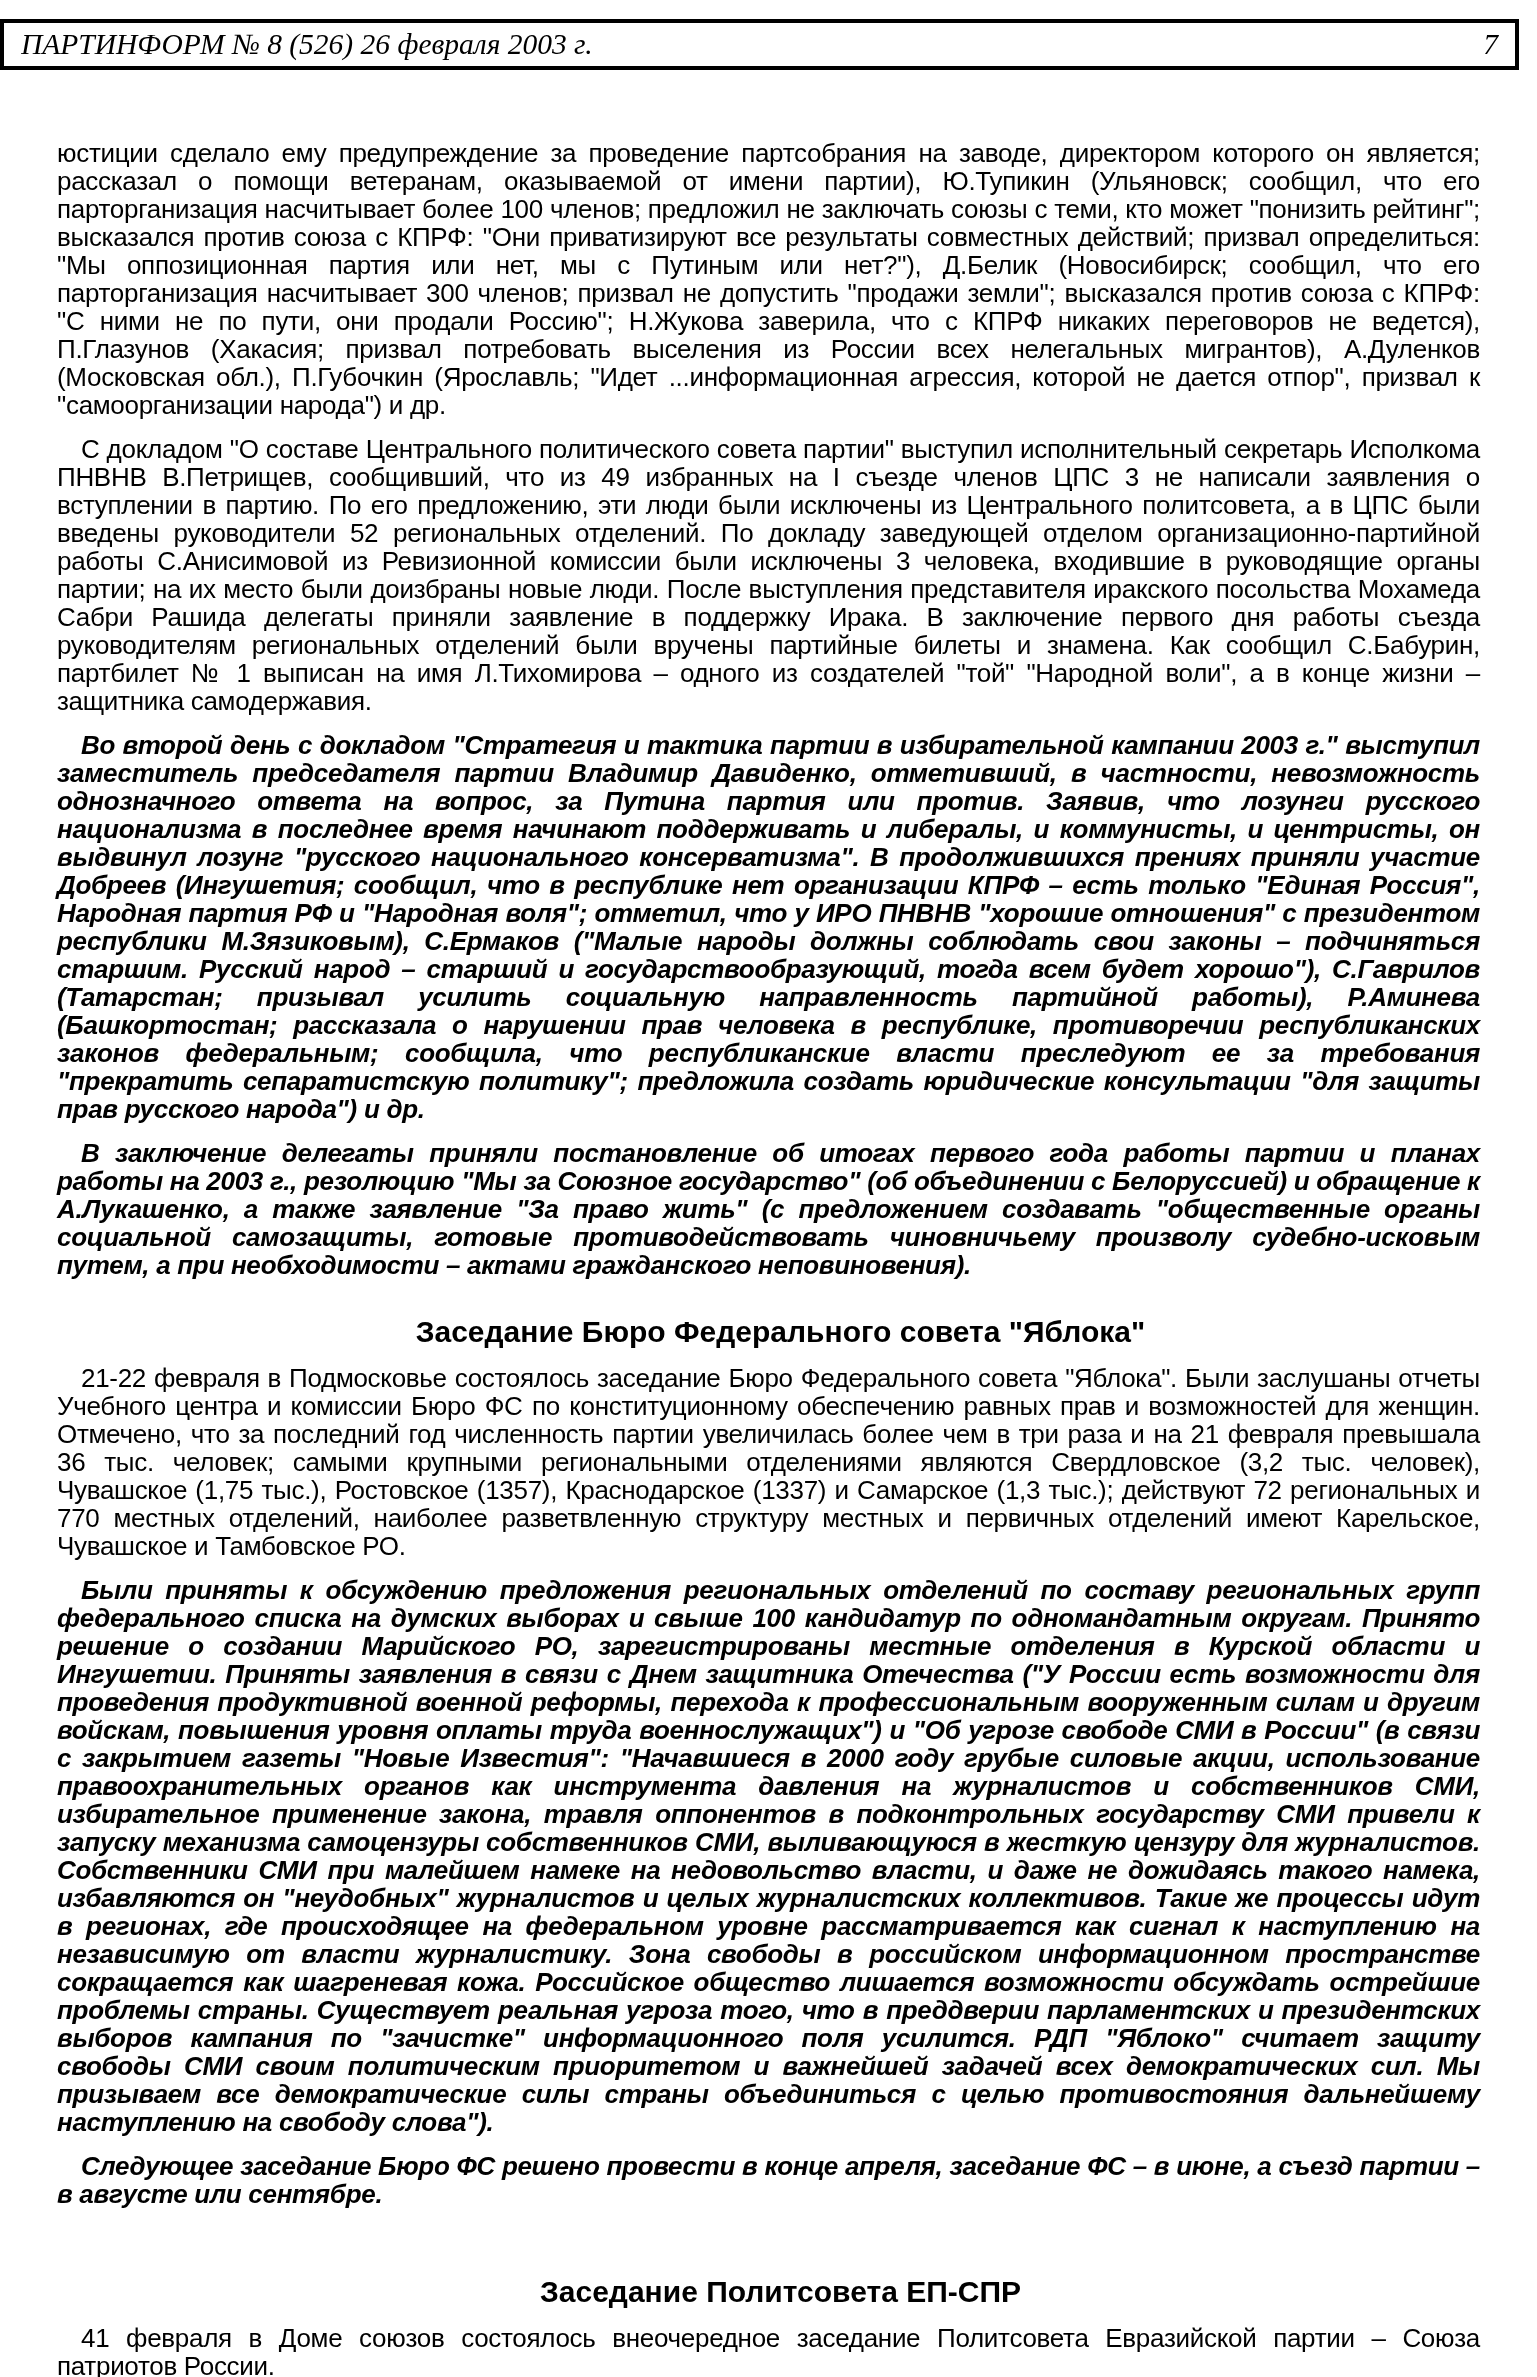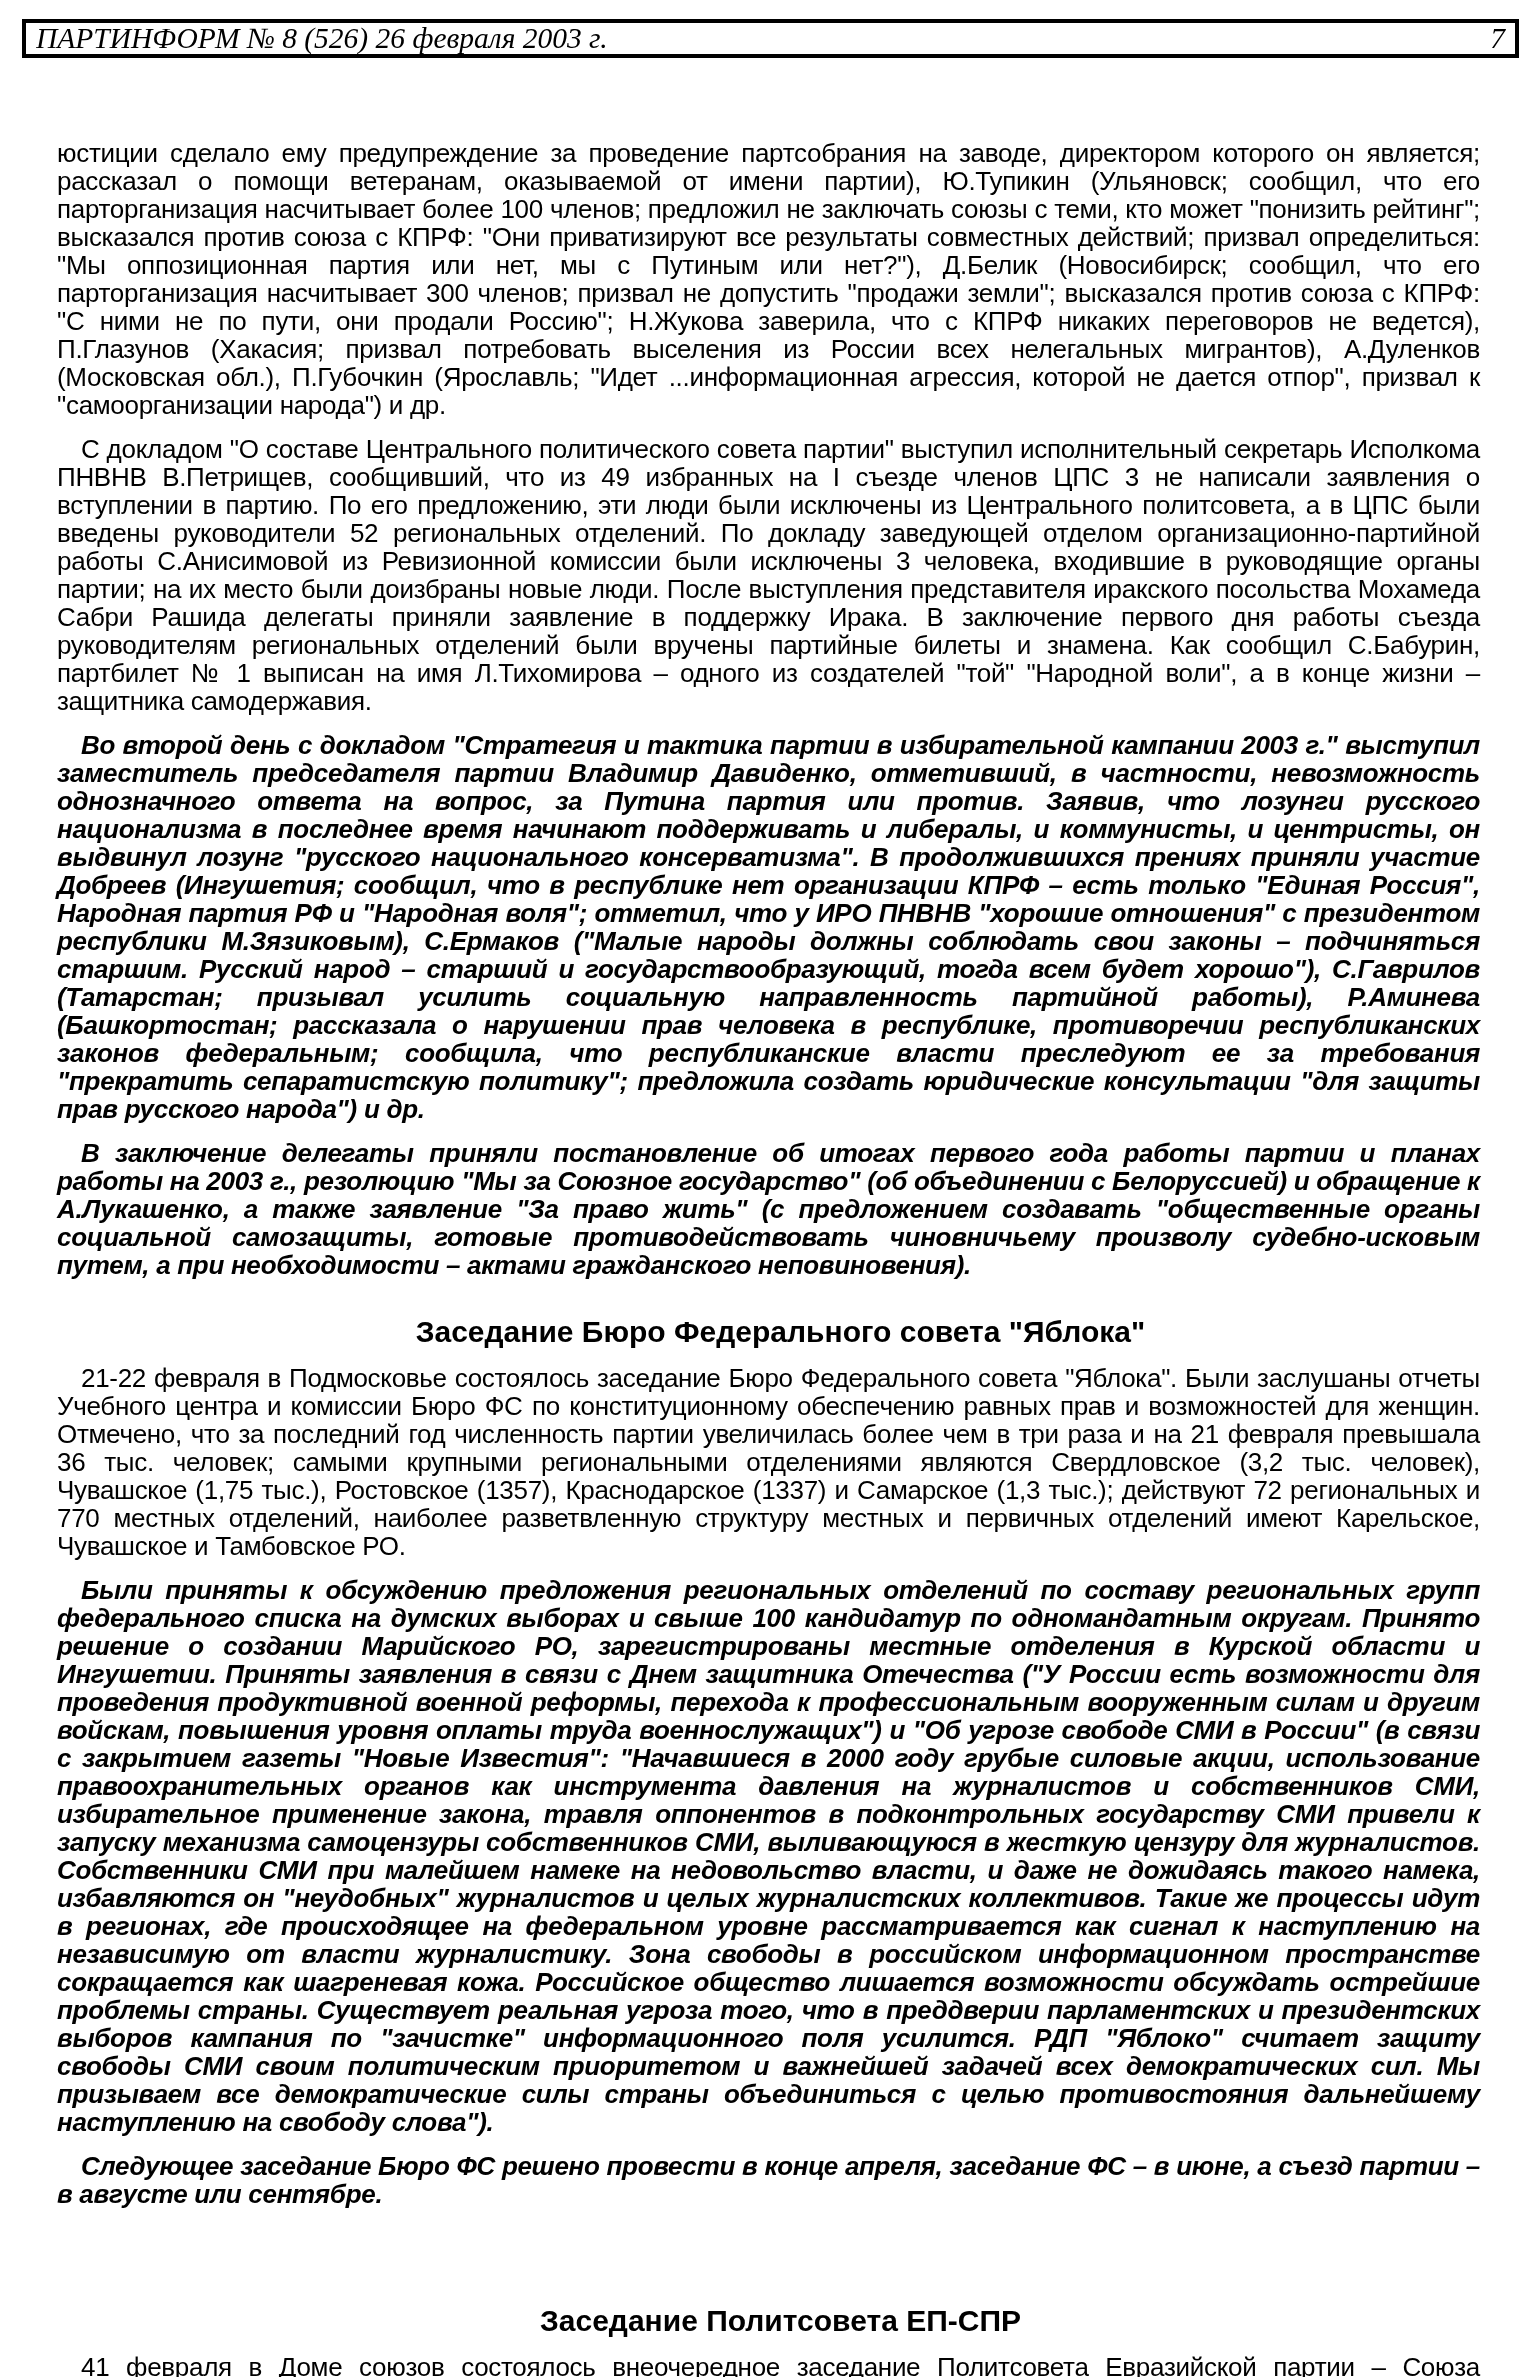--- a/index.html
+++ b/index.html
@@ -7,30 +7,30 @@
     position: relative;
     width: 1537px;
     height: 2377px;
     background: #ffffff;
     overflow: hidden;
     font-family: "Liberation Sans", sans-serif;
     color: #000;
   }
   .masthead {
     position: absolute;
-    left: 22px;
+    left: 0;
     right: 18px;
     top: 19px;
-    height: 39px;
+    height: 51px;
     border: 4.5px solid #000;
     box-sizing: border-box;
     display: flex;
     align-items: center;
     justify-content: space-between;
-    padding: 0 10px;
+    padding: 0 17px;
     font-family: "Liberation Serif", serif;
     font-style: italic;
     font-size: 29.5px;
     white-space: nowrap;
   }
   .masthead .mast-title { flex: 1 1 auto; overflow: hidden; }
   .masthead .mast-page { flex: 0 0 auto; padding-left: 26px; }
   .content {
     position: absolute;
     top: 123px;
@@ -49,21 +49,21 @@
   .para.bold { font-weight: bold; font-style: italic; }
   .section-heading {
     font-size: 30px;
     line-height: 33px;
     font-weight: bold;
     text-align: center;
     text-indent: 24px;
     margin: 36px 0 10.2px 0;
     letter-spacing: 0;
   }
-  .section-heading.gap-lg { margin-top: 96px; }
+  .section-heading.gap-lg { margin-top: 67px; }
 </style>
 </head>
 <body>
 
 <div class="page">
 
   <header class="masthead">
     <span class="mast-title">ПАРТИНФОРМ № 8 (526) 26 февраля 2003 г.</span>
     <span class="mast-page">7</span>
   </header>

